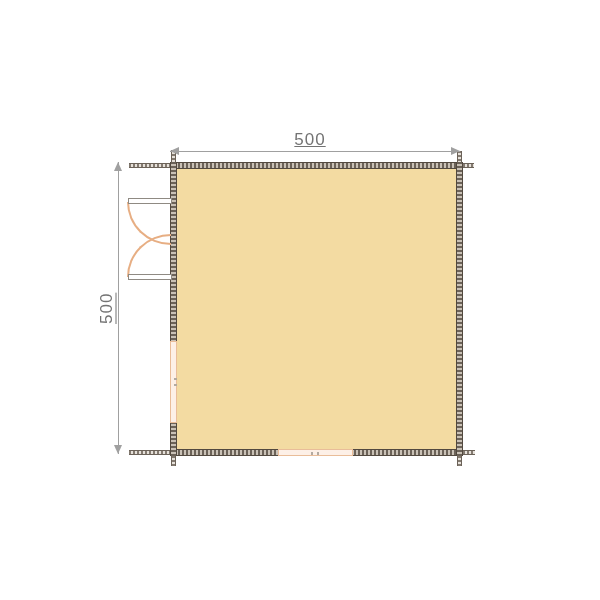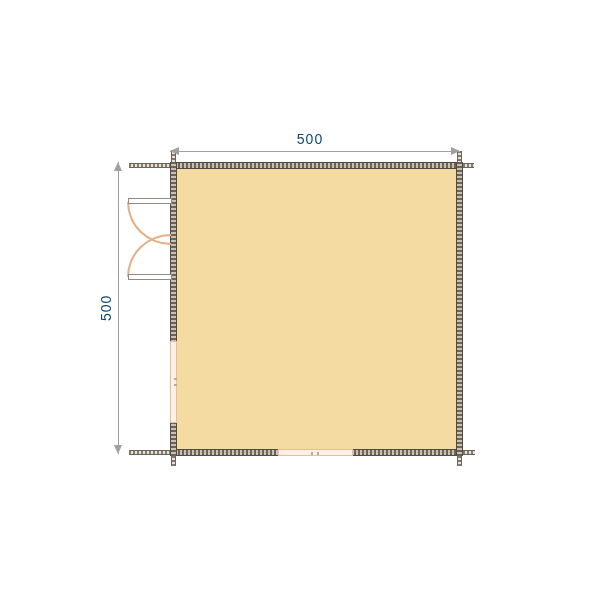--- a/index.html
+++ b/index.html
@@ -46,21 +46,21 @@
     border-bottom-left-radius:100% 100%;
   }
   .arc-bottom{
     border-left:2px solid #e7ae83;border-top:2px solid #e7ae83;
     border-top-left-radius:100% 100%;
   }
   
   .dim-line-h{border-top:1px solid #a0a0a0;height:0;}
   .dim-line-v{border-left:1px solid #a0a0a0;width:0;}
   .dim-label{
-    color:#0c4a6e;font-size:14px;letter-spacing:1px;line-height:17px;
+    color:#737373;font-size:17px;letter-spacing:1px;line-height:17px;text-decoration:underline;
   }
   .dim-label-top{text-align:center;}
   .dim-label-left{
     display:flex;align-items:center;justify-content:center;
     writing-mode:vertical-rl;transform:rotate(180deg);
   }
   .arrow{width:0;height:0;}
   .arrow-left {border-right:9px solid #a0a0a0;border-top:4px solid transparent;border-bottom:4px solid transparent;}
   .arrow-right{border-left:9px solid #a0a0a0;border-top:4px solid transparent;border-bottom:4px solid transparent;}
   .arrow-up   {border-bottom:9px solid #a0a0a0;border-left:4px solid transparent;border-right:4px solid transparent;}

